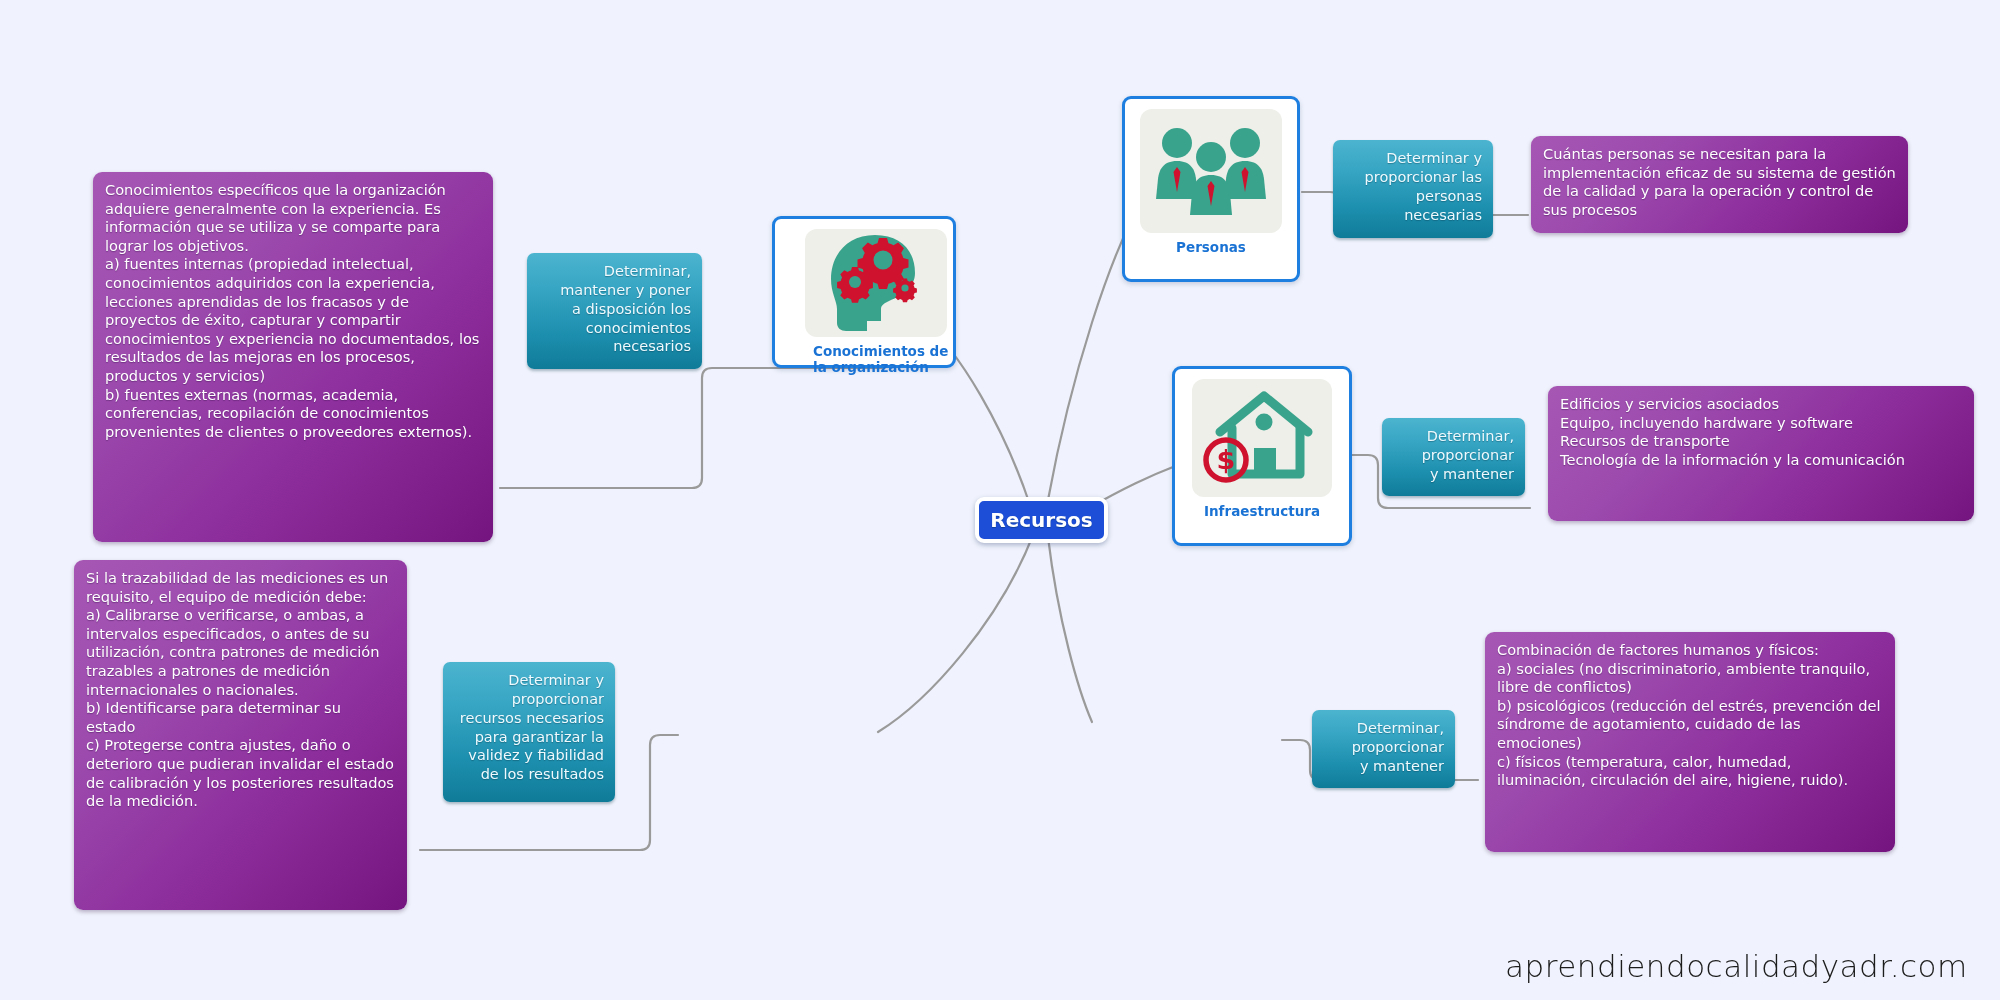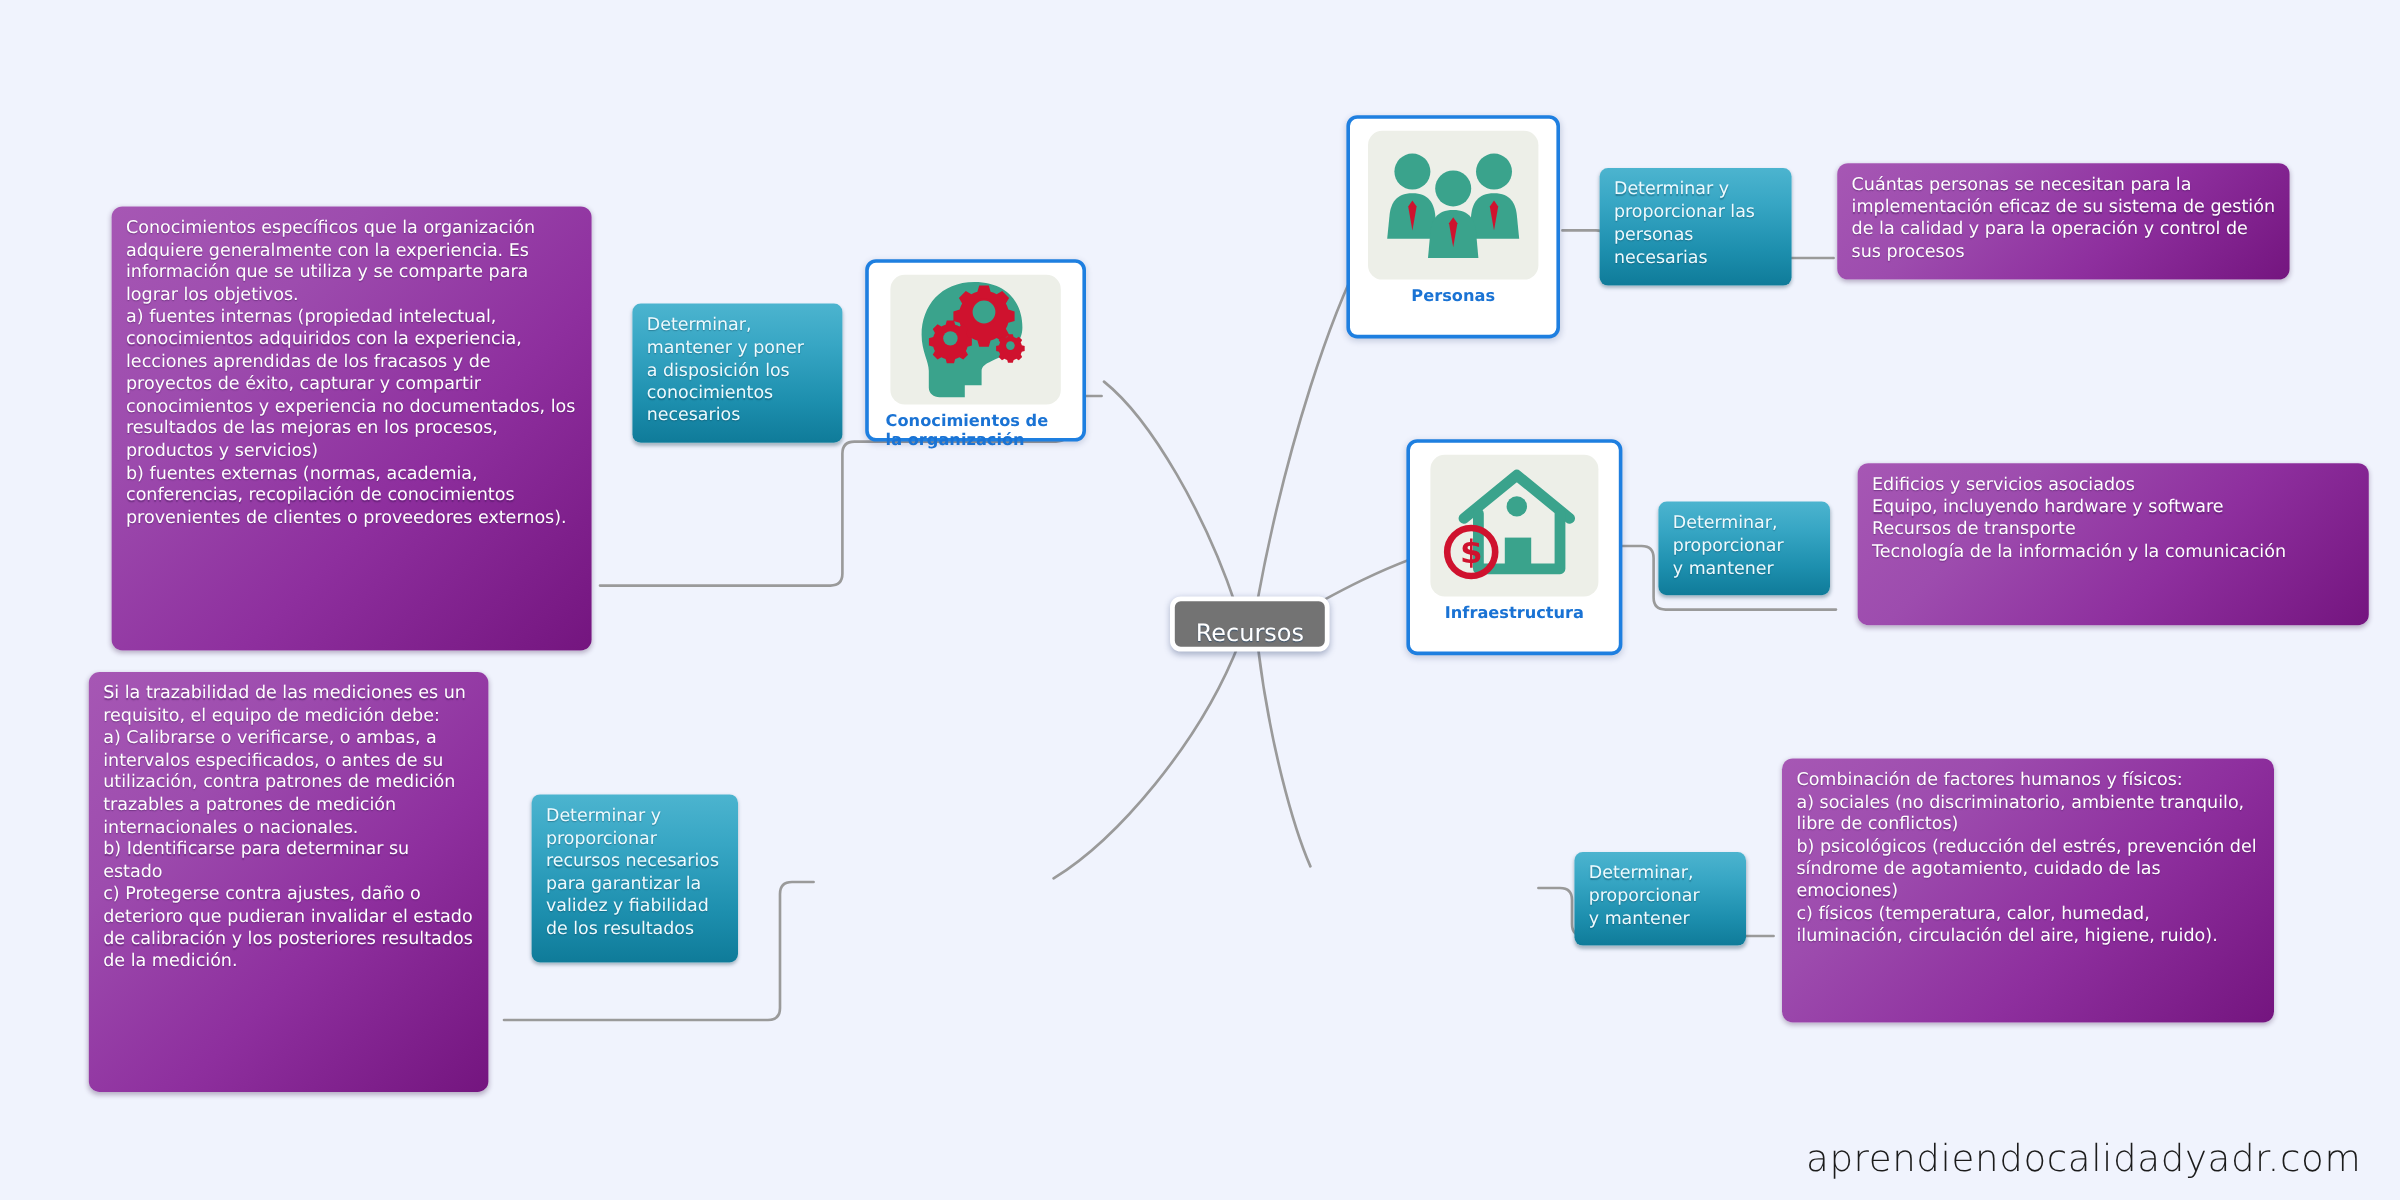--- a/index.html
+++ b/index.html
@@ -31,20 +31,21 @@
     position:absolute;
     border-radius:7px;
     background:linear-gradient(180deg,#4cb4cf 0%,#37a6c4 30%,#1d8fae 70%,#0f7b99 100%);
     color:#eefafe;
     box-shadow:0 2px 3px rgba(30,70,90,.35);
     padding:9px 11px 10px 12px;
     box-sizing:border-box;
     line-height:1.30;
     white-space:pre-line;
     text-shadow:0 1px 1px rgba(10,60,80,.4);
+    text-align:right;
   }
   
   .node{
     position:absolute;
     background:#ffffff;
     border:3px solid #1e7fe0;
     border-radius:9px;
     box-sizing:border-box;
     box-shadow:0 2px 5px rgba(40,60,110,.22);
     display:flex;flex-direction:column;align-items:center;
@@ -59,27 +60,27 @@
     color:#1a73d4;
     font-weight:bold;
     line-height:1.22;
     white-space:pre-line;
     align-self:flex-start;
     padding:0 0 8px 14px;
   }
   
   #central{
     position:absolute;
-    background:#737373;
+    background:#1d4ed8;
     border:4px solid #ffffff;
     border-radius:9px;
     box-shadow:0 2px 5px rgba(40,60,110,.35);
     color:#ffffff;
-    font-weight:normal;
-    display:flex;align-items:flex-end;justify-content:center;
+    font-weight:bold;
+    display:flex;align-items:center;justify-content:center;
     box-sizing:border-box;
     text-shadow:0 1px 1px rgba(0,50,100,.5);
   }
   
   #watermark{
     position:absolute;
     color:#1c1c1c;
     font-family:"DejaVu Sans","Liberation Sans",sans-serif;
     font-weight:300;
     letter-spacing:.5px;
@@ -115,21 +116,21 @@
       <path d="M678,735 L660,735 Q650,735 650,745 L650,840 Q650,850 640,850 L420,850"></path>
 
       <path d="M1282,740 L1300,740 Q1310,740 1310,750 L1310,770 Q1310,780 1320,780 L1478,780"></path>
     </g>
   </svg>
 
   <div id="central" style="left:975px;top:497px;width:133px;height:46px;font-size:20px;">
     <span>Recursos</span>
   </div>
 
-  <div class="node" style="left:721px;top:216px;width:184px;height:152px;">
+  <div class="node" style="left:772px;top:216px;width:184px;height:152px;padding-left:24px;">
     <div class="iconbox" style="width:142px;height:124px;">
       <svg width="118" height="108" viewBox="0 0 118 108">
         <path d="M58 6 C30 6 14 26 14 50 C14 64 20 72 20 80 L20 94 C20 99 24 102 29 102 L50 102 L50 92 L64 92 L64 80 C64 76 68 74 72 72 C86 66 98 58 98 44 C98 22 84 6 58 6 Z" fill="#3aa38c"></path>
         <g fill="#cf122e">
           <path d="M64 22 m0,-16 a16,16 0 1,0 0.1,0 Z" opacity="0"></path>
 
           <g transform="translate(66,31)">
             <path d="M-4,-22 h8 l1.5,5.2 a18,18 0 0 1 5,2.1 l4.7,-2.7 l5.7,5.7 l-2.7,4.7 a18,18 0 0 1 2.1,5 l5.2,1.5 v8 l-5.2,1.5 a18,18 0 0 1 -2.1,5 l2.7,4.7 l-5.7,5.7 l-4.7,-2.7 a18,18 0 0 1 -5,2.1 l-1.5,5.2 h-8 l-1.5,-5.2 a18,18 0 0 1 -5,-2.1 l-4.7,2.7 l-5.7,-5.7 l2.7,-4.7 a18,18 0 0 1 -2.1,-5 l-5.2,-1.5 v-8 l5.2,-1.5 a18,18 0 0 1 2.1,-5 l-2.7,-4.7 l5.7,-5.7 l4.7,2.7 a18,18 0 0 1 5,-2.1 Z"></path>
             <circle cx="0" cy="0" r="10.5" fill="#3aa38c"></circle>
             <circle cx="0" cy="0" r="10.5" fill="none" stroke="#cf122e" stroke-width="2"></circle>

